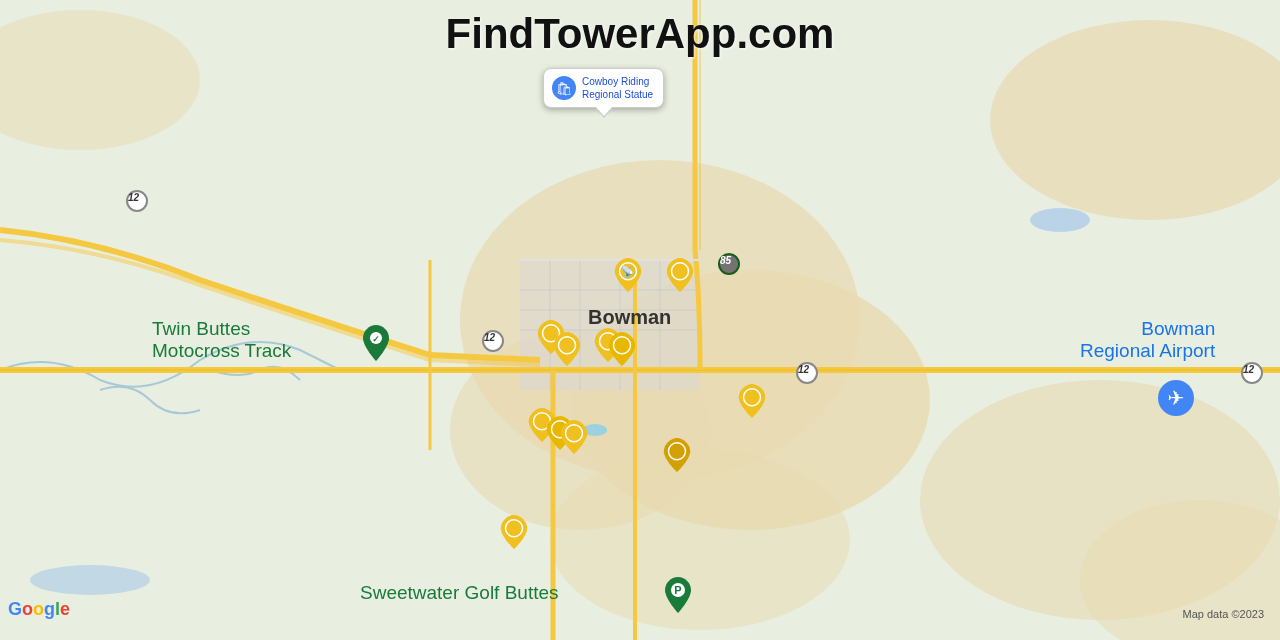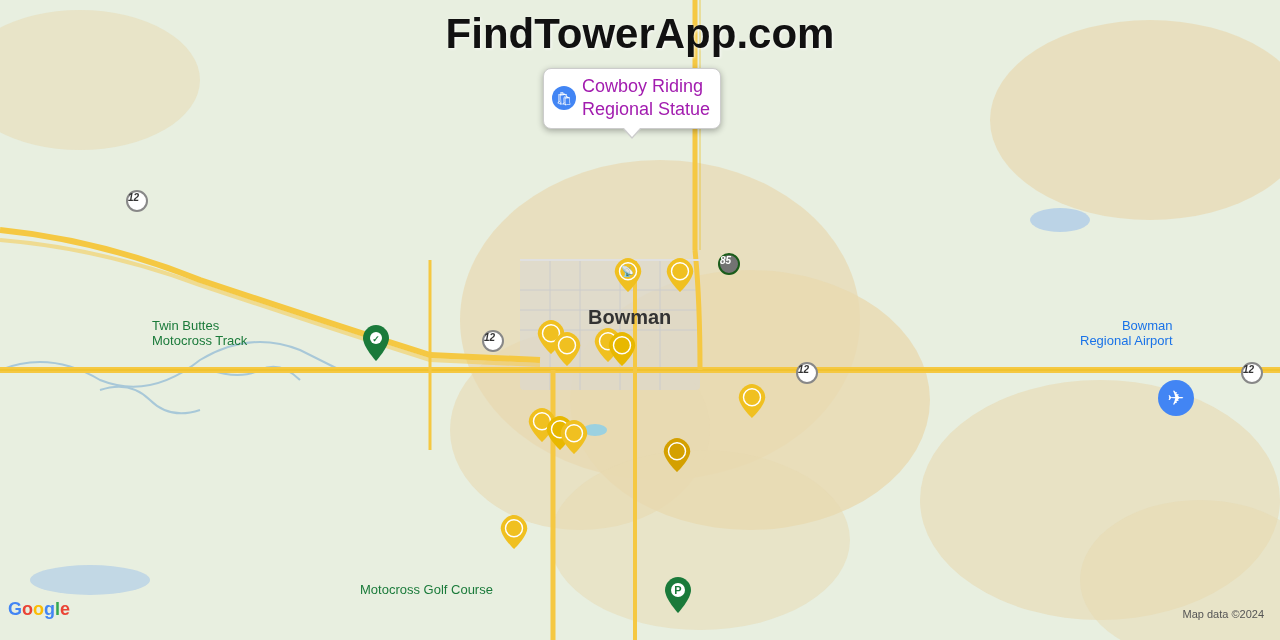--- a/index.html
+++ b/index.html
@@ -64,22 +64,22 @@
       content: '';
       position: absolute;
       bottom: -11px;
       left: 50%;
       transform: translateX(-50%);
       border-left: 9px solid transparent;
       border-right: 9px solid transparent;
       border-top: 10px solid #ccc;
     }
     .callout-text {
-      color: #a21caf;
-      font-size: 18px;
+      color: #1d4ed8;
+      font-size: 10px;
       font-weight: 500;
       line-height: 1.3;
     }
     .callout-icon {
       width: 24px;
       height: 24px;
       background: #4285f4;
       border-radius: 50%;
       display: flex;
       align-items: center;
@@ -98,21 +98,21 @@
       z-index: 8;
     }
     .tower-pin svg {
       width: 100%;
       height: 100%;
     }
 
     
     .place-label {
       position: absolute;
-      font-size: 13px;
+      font-size: 19px;
       color: #333;
       font-weight: 500;
       z-index: 7;
       white-space: nowrap;
     }
     .place-label.green {
       color: #1a7a3a;
     }
     .place-label.blue {
       color: #1a73e8;
@@ -284,21 +284,21 @@
 
   <div class="place-label blue" style="left:1080px; top:318px; text-align:right;">
     <div>Bowman</div>
     <div>Regional Airport</div>
   </div>
 
   <div class="airport-marker" style="left:1158px; top:380px;">
     ✈
   </div>
 
-  <div class="place-label green" style="left:360px; top:582px;">Motocross Golf Course</div>
+  <div class="place-label green" style="left:360px; top:582px;">Sweetwater Golf Buttes</div>
 
   <div class="green-pin" style="left:665px; top:577px;">
     <svg width="26" height="36" viewBox="0 0 26 36">
       <path d="M13 0 C6 0 0 6 0 13 C0 22 13 36 13 36 C13 36 26 22 26 13 C26 6 20 0 13 0Z" fill="#1a7a3a"></path>
       <circle cx="13" cy="13" r="7" fill="white"></circle>
       <text x="13" y="17" text-anchor="middle" font-size="11" fill="#1a7a3a" font-weight="bold">P</text>
     </svg>
   </div>
 
   <div class="tower-pin" style="left:614px; top:258px;">
@@ -401,15 +401,15 @@
   </div>
 
   <div class="shield" style="left:1241px; top:362px;">
     <div class="shield-us">12</div>
   </div>
 
   <div class="google-logo">
     <span>G</span><span>o</span><span>o</span><span>g</span><span>l</span><span>e</span>
   </div>
 
-  <div class="map-data">Map data ©2024</div>
+  <div class="map-data">Map data ©2023</div>
 
 </div>
 
 </body></html>

